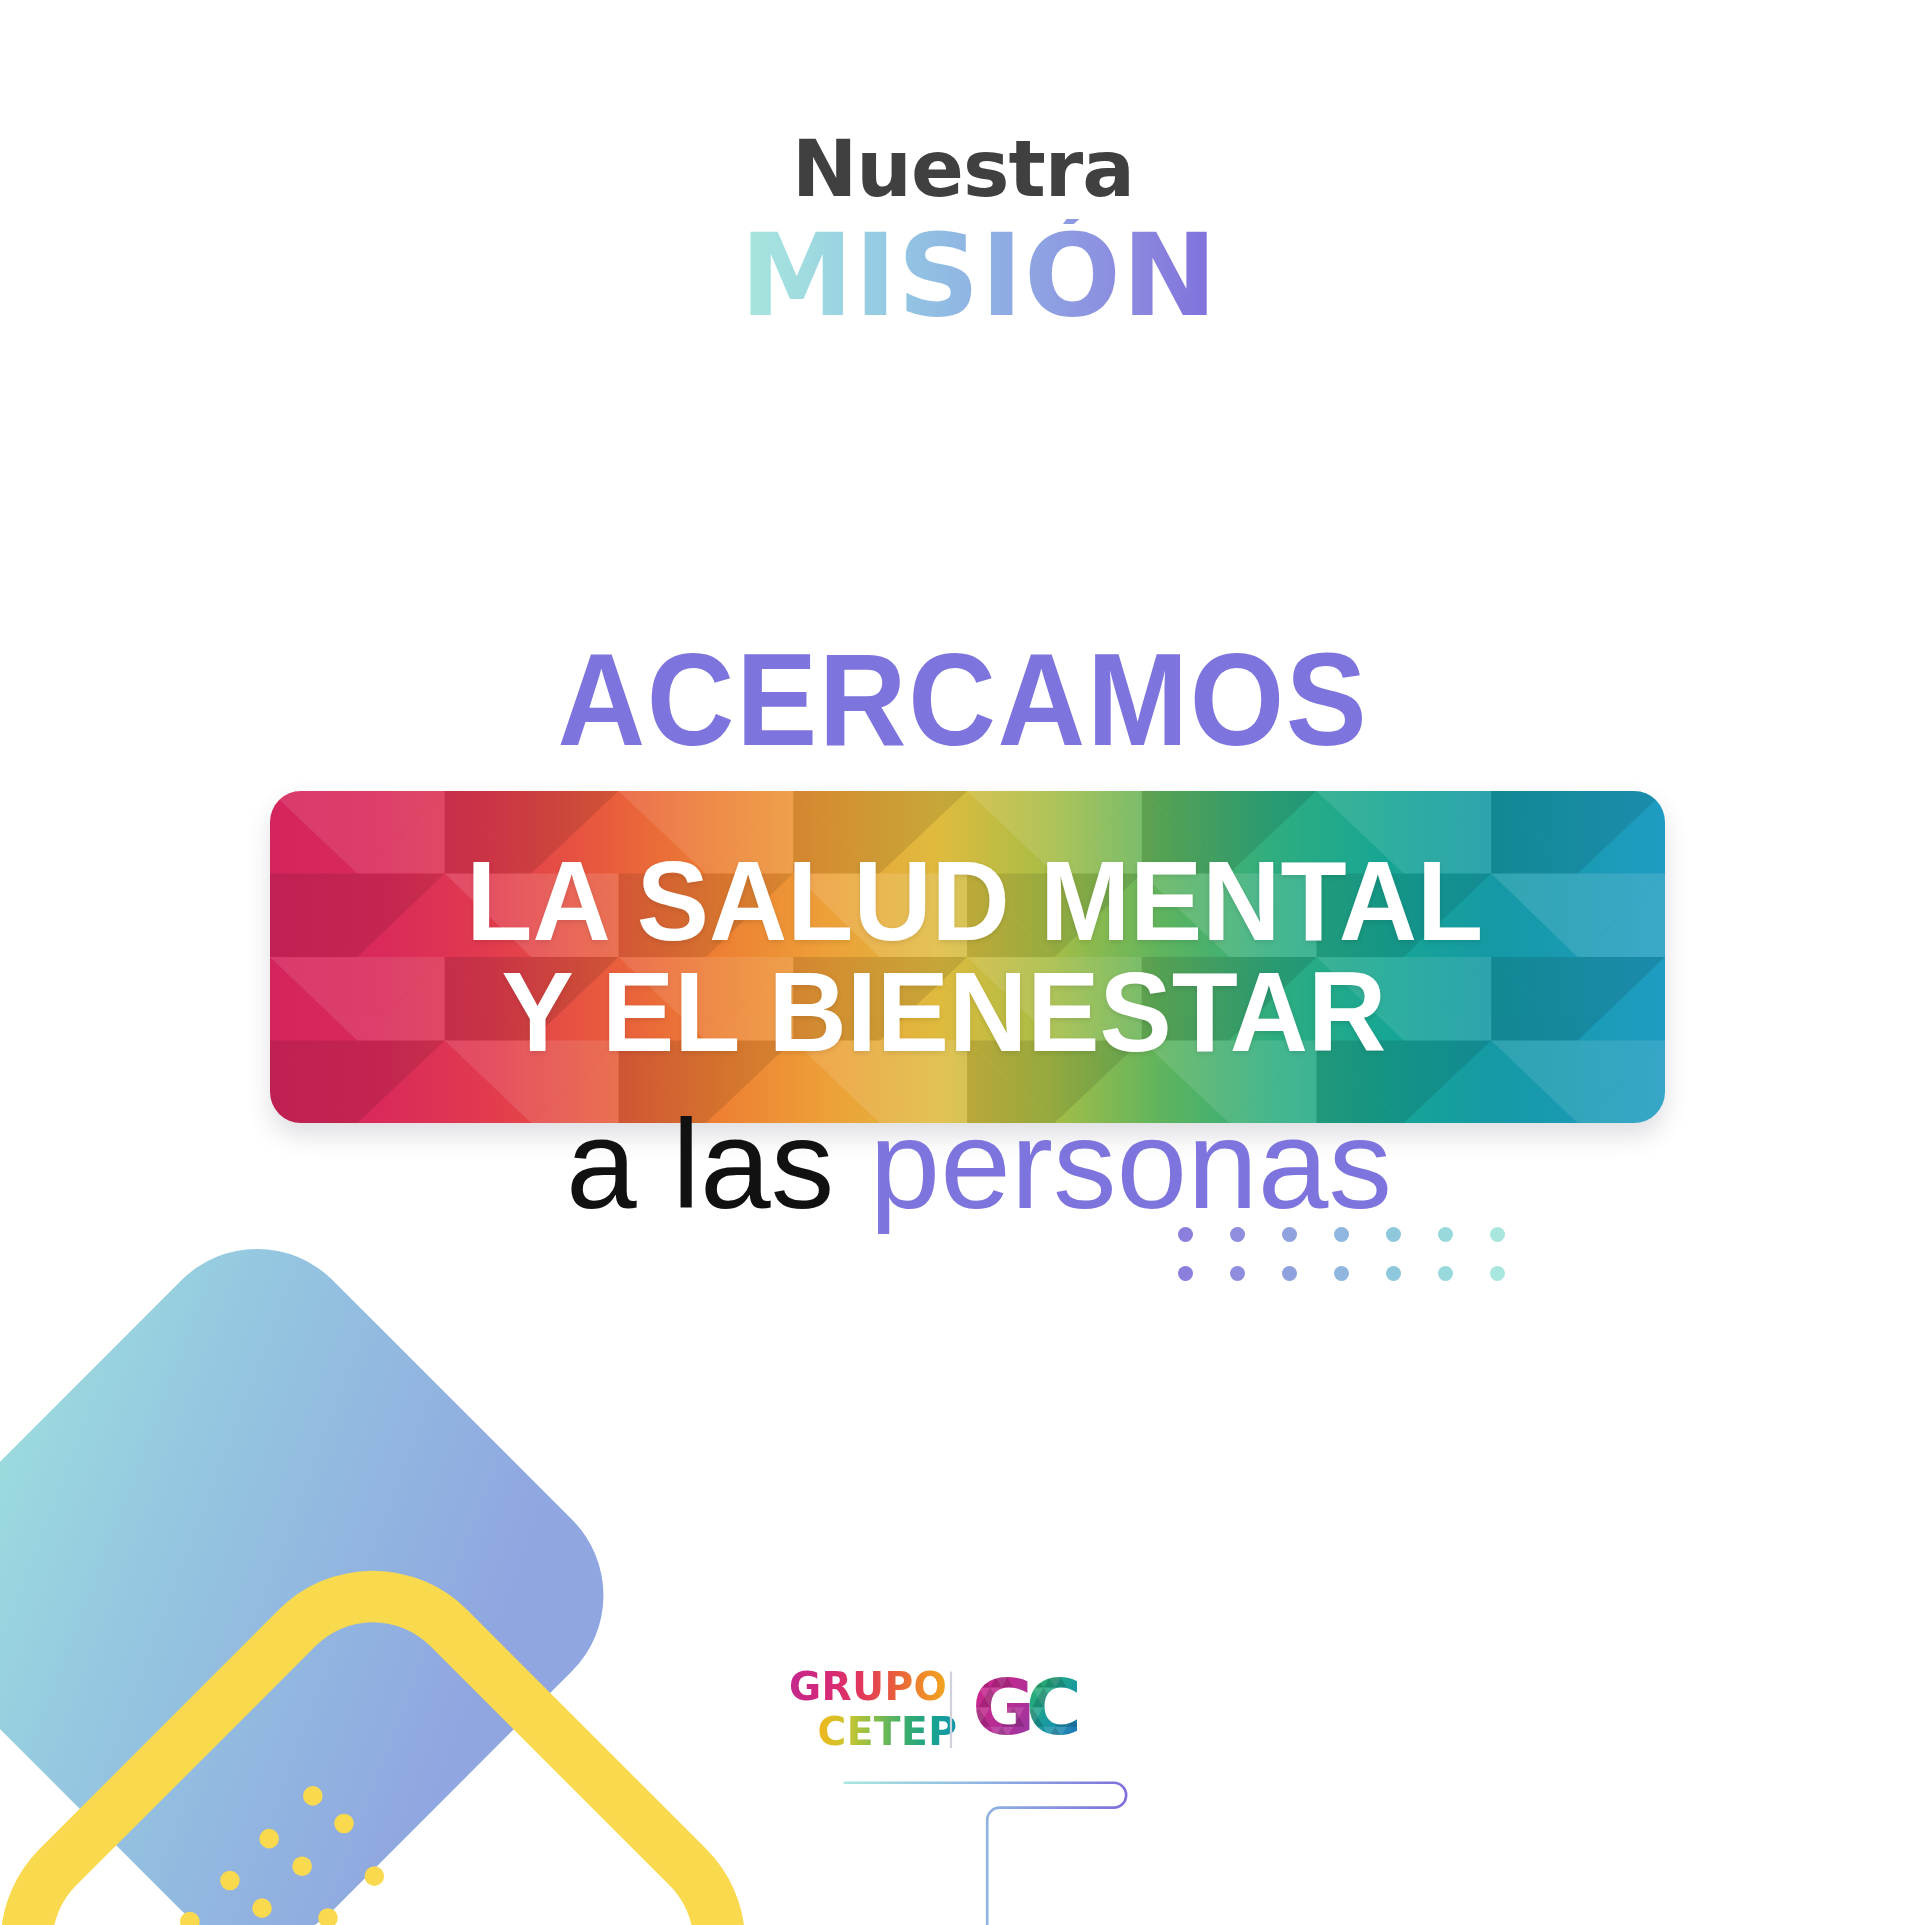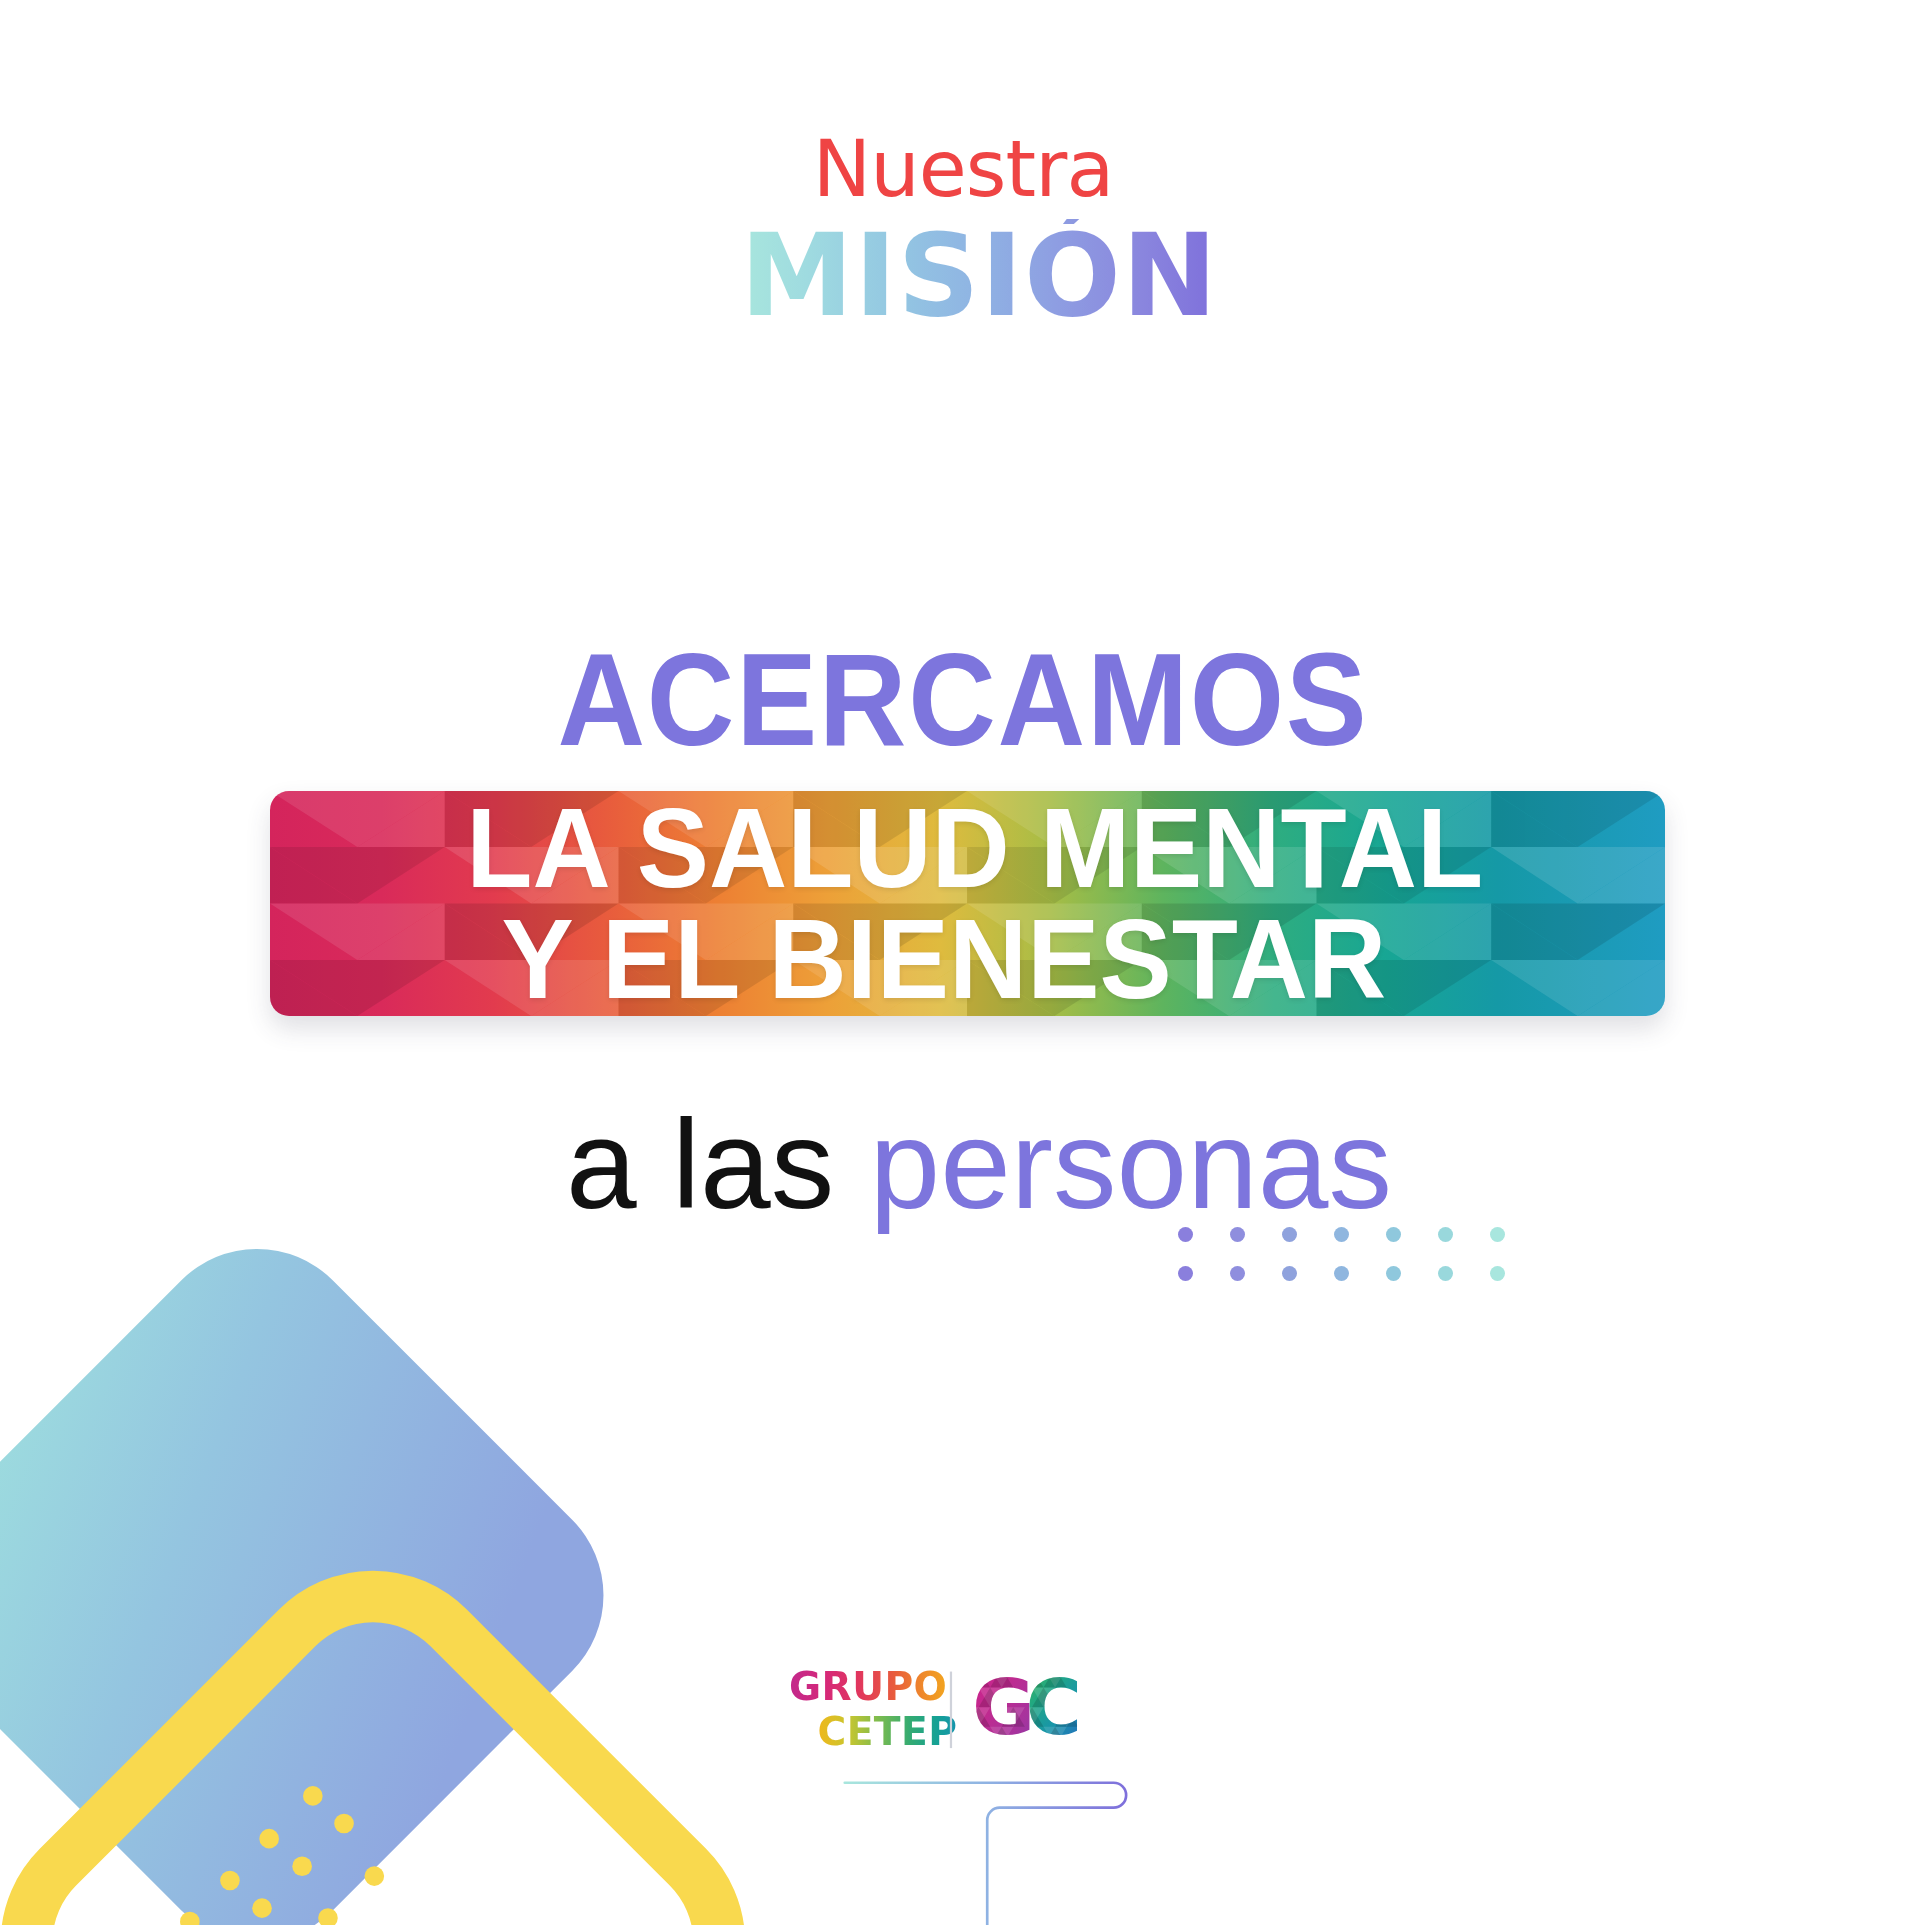--- a/index.html
+++ b/index.html
@@ -8,22 +8,22 @@
   #stage{position:relative;width:1926px;height:1926px;background:#ffffff;overflow:hidden;}
 
   
   .deco-layer{position:absolute;inset:0;pointer-events:none;}
   .deco-svg{position:absolute;left:0;top:0;width:1926px;height:1926px;}
 
   
   .header{position:absolute;left:0;top:130px;width:1926px;text-align:center;}
   .nuestra{
     font-family:"DejaVu Sans",sans-serif;
-    font-weight:400;font-size:78px;letter-spacing:-0.9px;
-    color:#ef4444;line-height:1.0;display:block;
+    font-weight:700;font-size:78px;letter-spacing:-0.9px;
+    color:#404040;line-height:1.0;display:block;
   }
   .mision-wrap{display:block;margin-top:10.7px;line-height:1.0;padding-left:32px;}
   .mision{
     font-family:"DejaVu Sans",sans-serif;
     font-weight:700;font-size:114px;letter-spacing:0.9px;
     background:linear-gradient(90deg,#a8e6dd 0%,#9fdbe0 14%,#93c6e2 33%,#8fb3e3 50%,#8e9ee2 66%,#8a86de 84%,#7e6fdb 100%);
     -webkit-background-clip:text;background-clip:text;color:transparent;
     display:inline-block;
   }
 
@@ -31,22 +31,22 @@
   .acercamos{
     position:absolute;left:0;top:634px;width:1926px;text-align:center;
     font-family:"Liberation Sans Narrow","Liberation Sans",sans-serif;
     font-weight:700;font-size:132px;letter-spacing:1.8px;
     color:#7d75dd;line-height:1.0;
     transform:scaleX(0.92);transform-origin:center center;
   }
 
   
   .banner{
-    position:absolute;left:270px;top:791px;width:1395px;height:225px;
-    border-radius:19px;overflow:hidden;
+    position:absolute;left:270px;top:791px;width:1395px;height:332px;
+    border-radius:31px;overflow:hidden;
     box-shadow:0 12.5px 25px rgba(60,60,90,0.16);
   }
   .banner-bg{position:absolute;inset:0;width:100%;height:100%;display:block;}
   .banner-text{
     position:absolute;inset:0;display:flex;flex-direction:column;
     align-items:center;justify-content:center;
     font-family:"Liberation Sans Narrow","Liberation Sans",sans-serif;
     font-weight:700;color:#ffffff;line-height:0.97;
     letter-spacing:0px;text-align:center;
     text-shadow:0 1.8px 5.3px rgba(0,0,0,0.10);

